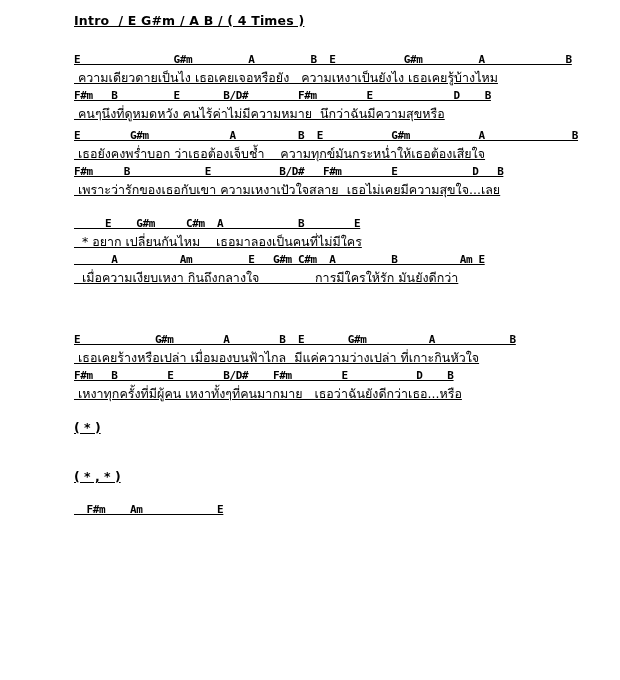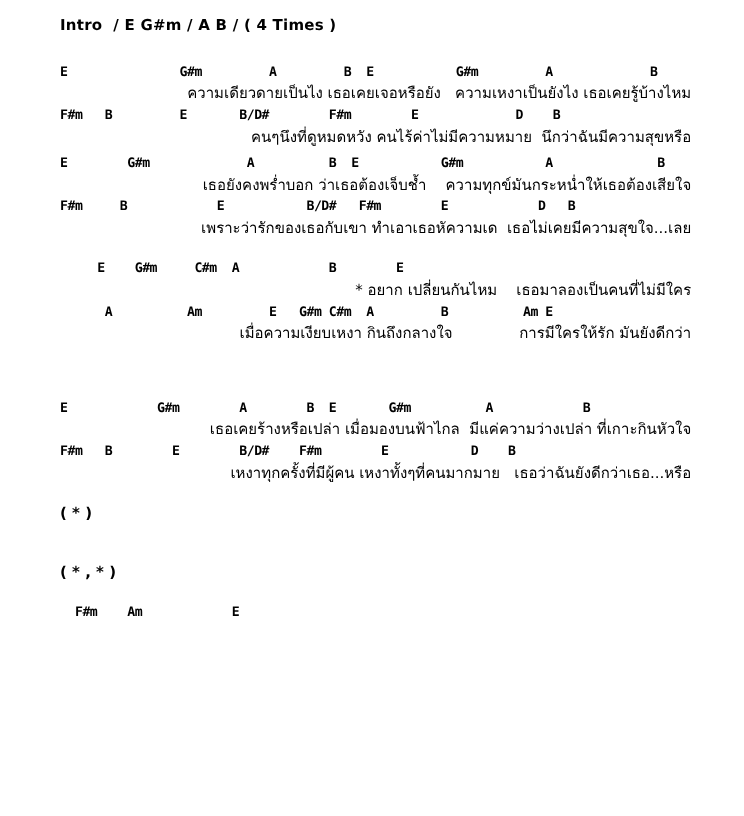--- a/index.html
+++ b/index.html
@@ -8,23 +8,24 @@
     background: #ffffff;
   }
   body {
     width: 620px;
     height: 680px;
     overflow: hidden;
     font-family: "DejaVu Sans", "Liberation Sans", sans-serif;
     color: #000000;
   }
   .sheet {
-    padding: 12px 0 0 50px;
+    padding: 12px 0 0 74px;
     box-sizing: border-box;
     width: 576px;
+    text-decoration: underline;
   }
   .section {
     margin: 0;
   }
   .section-header {
     font-weight: bold;
     font-size: 12.5px;
     letter-spacing: 0.2px;
     white-space: pre;
     line-height: 17px;
@@ -38,21 +39,20 @@
     line-height: 17px;
     letter-spacing: -0.4px;
     margin: 0;
   }
   .lyric-line {
     font-weight: normal;
     font-size: 12.5px;
     white-space: pre;
     line-height: 19px;
     margin: 0;
-    text-align: right;
   }
   .gap-lg { height: 22px; }
   .gap-md { height: 16px; }
   .gap-xs { height: 4px; }
   .repeat-mark {
     font-weight: bold;
     font-size: 12.5px;
     white-space: pre;
     line-height: 17px;
     margin: 0;
@@ -71,21 +71,21 @@
 
   <div class="section">
     <div class="chord-line">E               G#m         A         B  E           G#m         A             B</div>
     <div class="lyric-line"> ความเดียวดายเป็นไง เธอเคยเจอหรือยัง   ความเหงาเป็นยังไง เธอเคยรู้บ้างไหม</div>
     <div class="chord-line">F#m   B         E       B/D#        F#m        E             D    B</div>
     <div class="lyric-line"> คนๆนึงที่ดูหมดหวัง คนไร้ค่าไม่มีความหมาย  นึกว่าฉันมีความสุขหรือ</div>
     <div class="gap-xs"></div>
     <div class="chord-line">E        G#m             A          B  E           G#m           A              B</div>
     <div class="lyric-line"> เธอยังคงพร่ำบอก ว่าเธอต้องเจ็บช้ำ    ความทุกข์มันกระหน่ำให้เธอต้องเสียใจ</div>
     <div class="chord-line">F#m     B            E           B/D#   F#m        E            D   B</div>
-    <div class="lyric-line"> เพราะว่ารักของเธอกับเขา ทำเอาเธอหัความเด  เธอไม่เคยมีความสุขใจ...เลย</div>
+    <div class="lyric-line"> เพราะว่ารักของเธอกับเขา ความเหงาเปัวใจสลาย  เธอไม่เคยมีความสุขใจ...เลย</div>
   </div>
 
   <div class="gap-md"></div>
 
   <div class="section">
     <div class="chord-line">     E    G#m     C#m  A            B        E</div>
     <div class="lyric-line">  * อยาก เปลี่ยนกันไหม    เธอมาลองเป็นคนที่ไม่มีใคร</div>
     <div class="chord-line">      A          Am         E   G#m C#m  A         B          Am E</div>
     <div class="lyric-line">  เมื่อความเงียบเหงา กินถึงกลางใจ              การมีใครให้รัก มันยังดีกว่า</div>
   </div>

